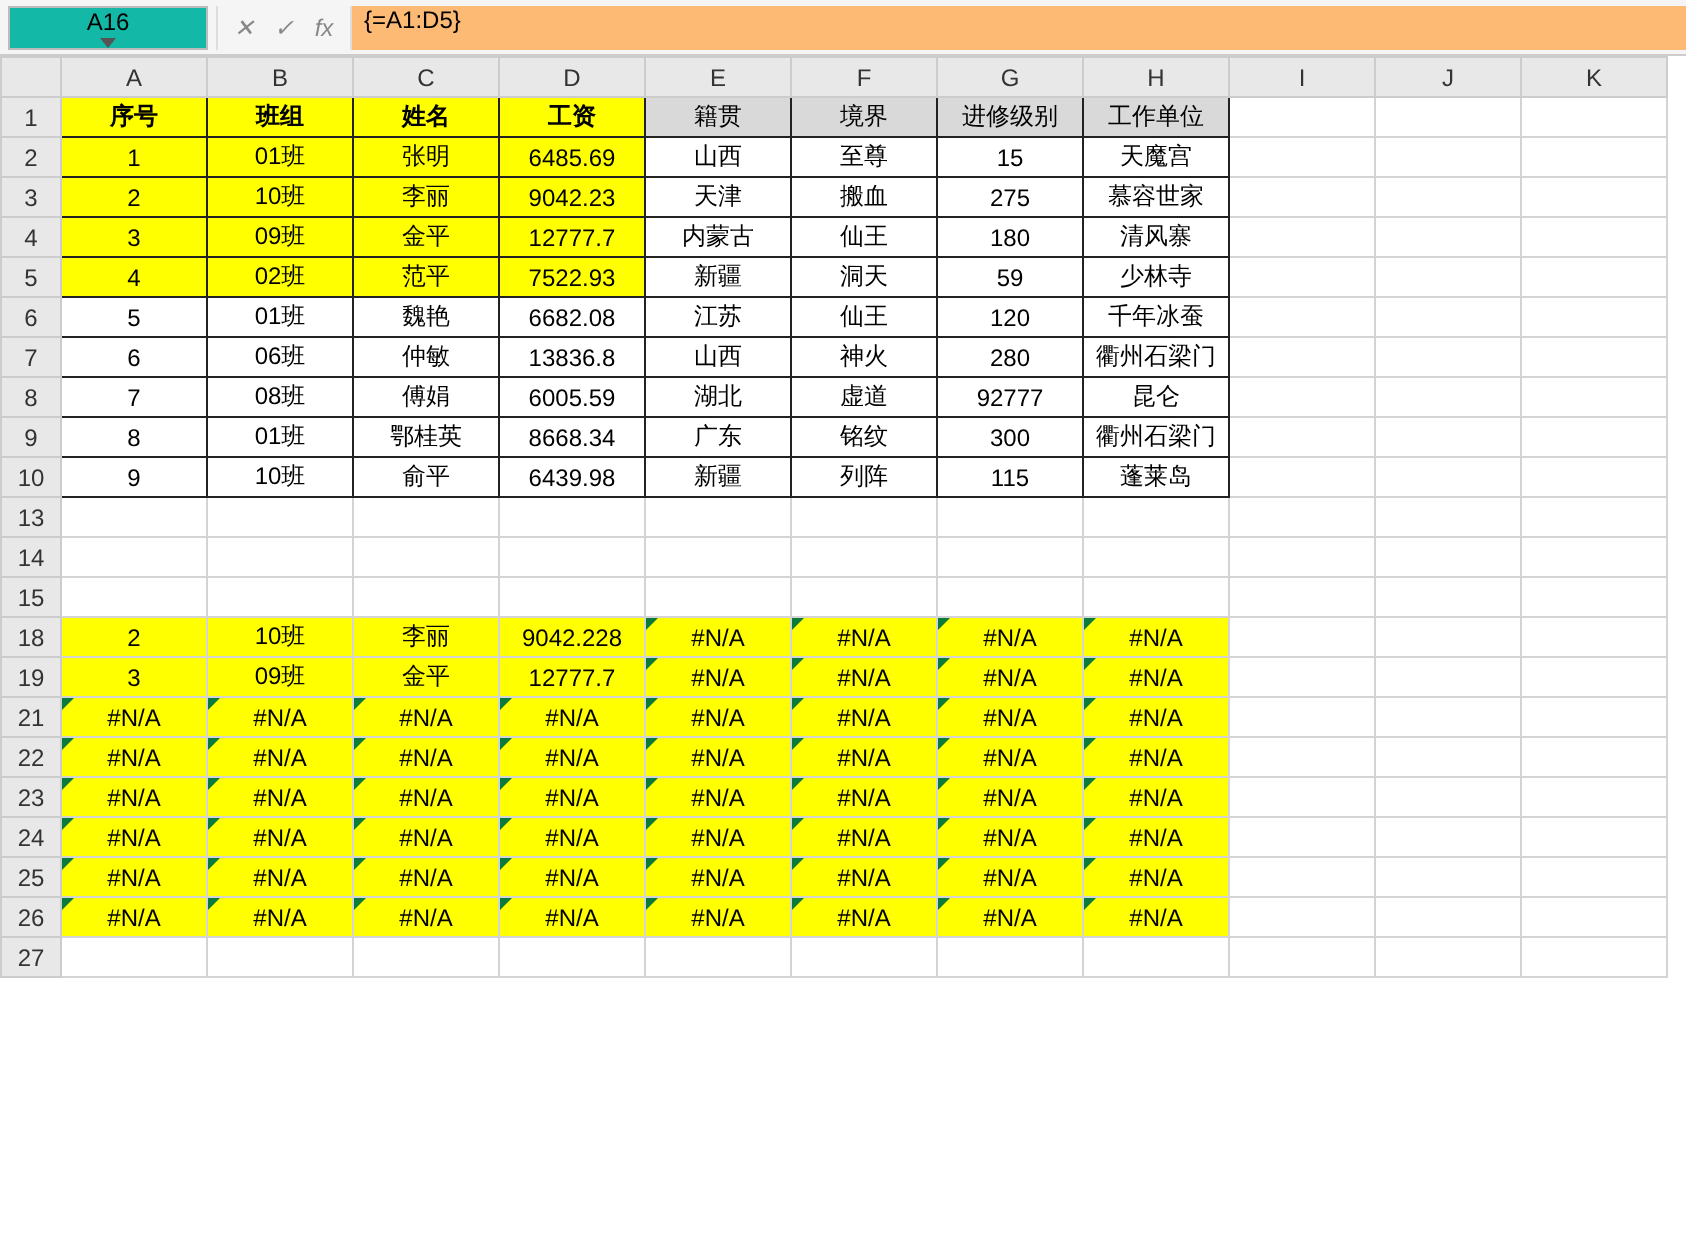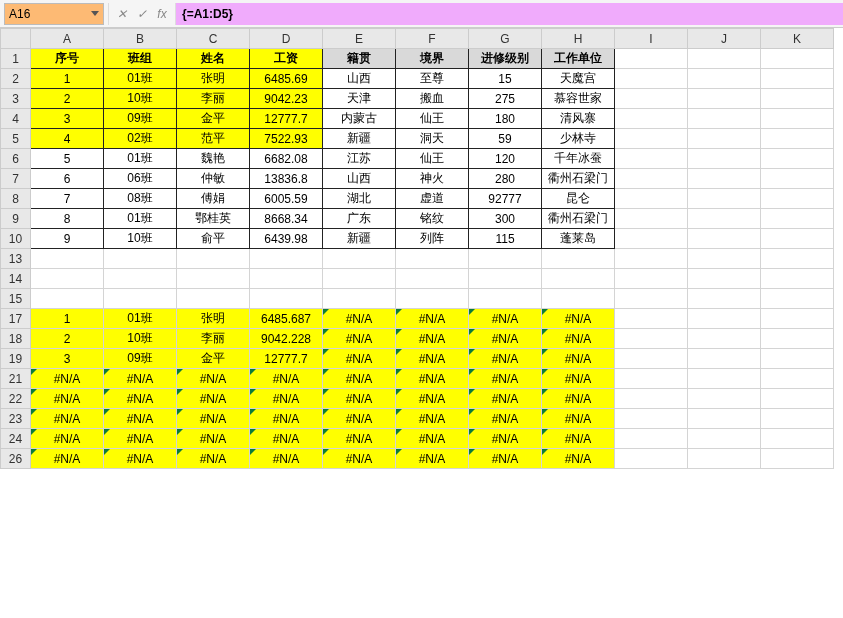--- a/index.html
+++ b/index.html
@@ -15,25 +15,26 @@
     align-items: center;
     height: 28px;
     border-bottom: 1px solid #ccc;
     background: #f5f5f5;
   }
   .name-box {
     width: 100px;
     height: 22px;
     margin: 0 4px;
     border: 1px solid #bbb;
-    background: #fdba74;
+    background: #14b8a6;
     display: flex;
     align-items: center;
     justify-content: space-between;
     padding: 0 4px;
+    flex-direction: column;
   }
   .name-box-text { flex: 1; }
   .name-box-arrow {
     width: 0; height: 0;
     border-left: 4px solid transparent;
     border-right: 4px solid transparent;
     border-top: 5px solid #555;
   }
   .fb-icons {
     display: flex;
@@ -44,24 +45,23 @@
     border-right: 1px solid #ddd;
     height: 22px;
     color: #888;
   }
   .fb-icon { width: 14px; text-align: center; font-style: italic; }
   .formula-input {
     flex: 1;
     height: 22px;
     padding: 0 6px;
     border: none;
-    background: #f0abfc;
+    background: #fdba74;
     display: flex;
-    align-items: center;
-    font-weight: bold;
+    align-items: flex-start;
   }
   .grid-wrap {
     position: relative;
     overflow: auto;
   }
   table.sheet {
     border-collapse: collapse;
     table-layout: fixed;
   }
   .corner {
@@ -90,21 +90,21 @@
     border: 1px solid #d4d4d4;
     height: 20px;
     padding: 0 4px;
     text-align: center;
     white-space: nowrap;
     overflow: hidden;
     position: relative;
   }
   .col-w { width: 73px; }
   .hdr-yellow { background: #ffff00; font-weight: bold; border: 1px solid #222 !important; }
-  .hdr-gray   { background: #d9d9d9; font-weight: bold; border: 1px solid #222 !important; }
+  .hdr-gray   { background: #d9d9d9; font-weight: normal; border: 1px solid #222 !important; }
   .data-y     { background: #ffff00; border: 1px solid #222 !important; }
   .data-b     { background: #fff; border: 1px solid #222 !important; }
   .arr-y      { background: #ffff00; }
   .arr-y.err::after {
     content: "";
     position: absolute;
     top: 0; left: 0;
     border-top: 6px solid #0b7b3b;
     border-right: 6px solid transparent;
   }
@@ -325,34 +325,20 @@
           <td class="cell col-w"></td>
           <td class="cell col-w"></td>
           <td class="cell col-w"></td>
           <td class="cell col-w"></td>
           <td class="cell col-w"></td>
           <td class="cell col-w"></td>
           <td class="cell col-w"></td>
           <td class="cell col-w"></td>
         </tr>
         <tr>
-          <th class="row-h">17</th>
-          <td class="cell col-w arr-y">1</td>
-          <td class="cell col-w arr-y">01班</td>
-          <td class="cell col-w arr-y">张明</td>
-          <td class="cell col-w arr-y">6485.687</td>
-          <td class="cell col-w arr-y err">#N/A</td>
-          <td class="cell col-w arr-y err">#N/A</td>
-          <td class="cell col-w arr-y err">#N/A</td>
-          <td class="cell col-w arr-y err">#N/A</td>
-          <td class="cell col-w"></td>
-          <td class="cell col-w"></td>
-          <td class="cell col-w"></td>
-        </tr>
-        <tr>
           <th class="row-h">18</th>
           <td class="cell col-w arr-y">2</td>
           <td class="cell col-w arr-y">10班</td>
           <td class="cell col-w arr-y">李丽</td>
           <td class="cell col-w arr-y">9042.228</td>
           <td class="cell col-w arr-y err">#N/A</td>
           <td class="cell col-w arr-y err">#N/A</td>
           <td class="cell col-w arr-y err">#N/A</td>
           <td class="cell col-w arr-y err">#N/A</td>
           <td class="cell col-w"></td>
@@ -423,28 +409,56 @@
           <td class="cell col-w arr-y err">#N/A</td>
           <td class="cell col-w arr-y err">#N/A</td>
           <td class="cell col-w arr-y err">#N/A</td>
           <td class="cell col-w arr-y err">#N/A</td>
           <td class="cell col-w arr-y err">#N/A</td>
           <td class="cell col-w"></td>
           <td class="cell col-w"></td>
           <td class="cell col-w"></td>
         </tr>
         <tr>
+          <th class="row-h">25</th>
+          <td class="cell col-w arr-y err">#N/A</td>
+          <td class="cell col-w arr-y err">#N/A</td>
+          <td class="cell col-w arr-y err">#N/A</td>
+          <td class="cell col-w arr-y err">#N/A</td>
+          <td class="cell col-w arr-y err">#N/A</td>
+          <td class="cell col-w arr-y err">#N/A</td>
+          <td class="cell col-w arr-y err">#N/A</td>
+          <td class="cell col-w arr-y err">#N/A</td>
+          <td class="cell col-w"></td>
+          <td class="cell col-w"></td>
+          <td class="cell col-w"></td>
+        </tr>
+        <tr>
           <th class="row-h">26</th>
           <td class="cell col-w arr-y err">#N/A</td>
           <td class="cell col-w arr-y err">#N/A</td>
           <td class="cell col-w arr-y err">#N/A</td>
           <td class="cell col-w arr-y err">#N/A</td>
           <td class="cell col-w arr-y err">#N/A</td>
           <td class="cell col-w arr-y err">#N/A</td>
           <td class="cell col-w arr-y err">#N/A</td>
           <td class="cell col-w arr-y err">#N/A</td>
+          <td class="cell col-w"></td>
+          <td class="cell col-w"></td>
+          <td class="cell col-w"></td>
+        </tr>
+        <tr>
+          <th class="row-h">27</th>
+          <td class="cell col-w"></td>
+          <td class="cell col-w"></td>
+          <td class="cell col-w"></td>
+          <td class="cell col-w"></td>
+          <td class="cell col-w"></td>
+          <td class="cell col-w"></td>
+          <td class="cell col-w"></td>
+          <td class="cell col-w"></td>
           <td class="cell col-w"></td>
           <td class="cell col-w"></td>
           <td class="cell col-w"></td>
         </tr>
       </tbody>
     </table>
 </div>
 
 </body></html>

